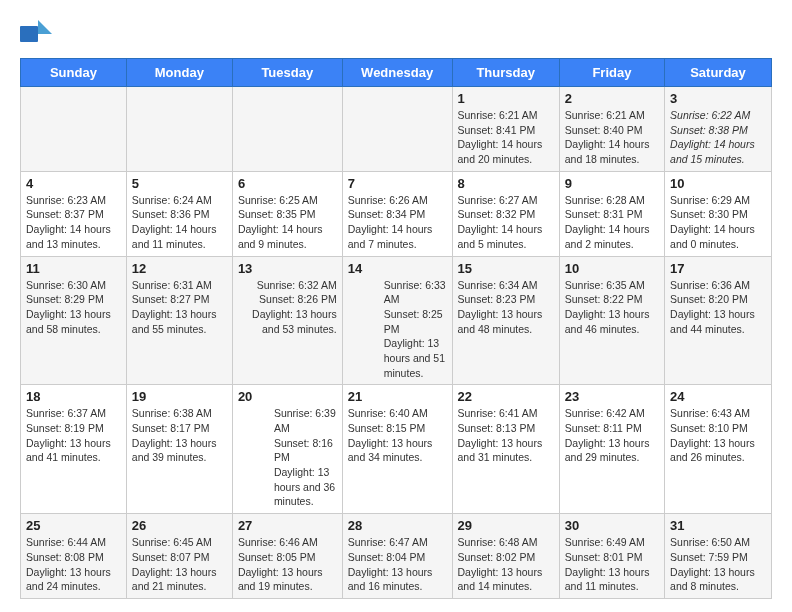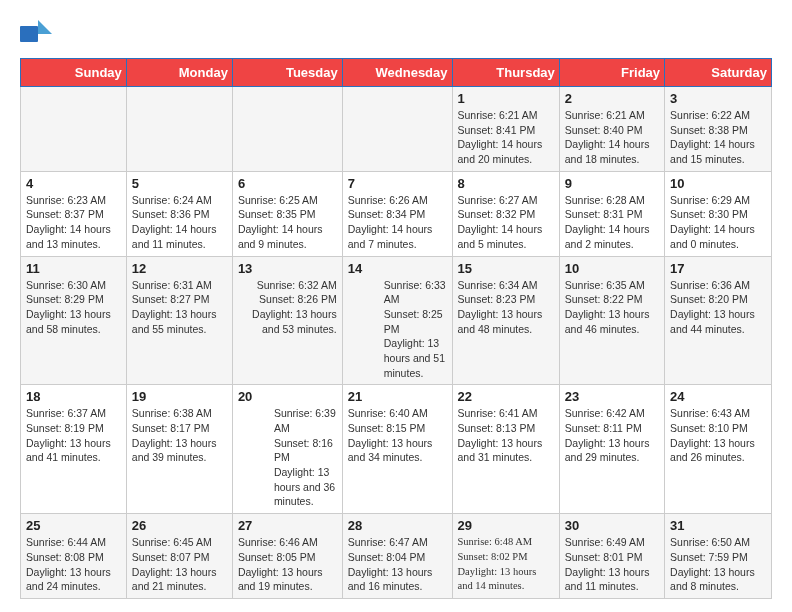--- a/index.html
+++ b/index.html
@@ -37,24 +37,24 @@
     .location-title {
       font-size: 16px;
       color: #555;
     }
     table {
       width: 100%;
       border-collapse: collapse;
       font-size: 11px;
     }
     thead tr th {
-      background-color: #ef4444;
+      background-color: #3b82f6;
       color: #fff;
       padding: 6px 4px;
-      text-align: right;
+      text-align: center;
       font-size: 13px;
       font-weight: bold;
       border: 1px solid #2a6fbd;
     }
     tbody tr td {
       border: 1px solid #ccc;
       vertical-align: top;
       padding: 4px 5px;
       width: 113px;
       min-height: 80px;
@@ -129,21 +129,21 @@
 Daylight: 14 hours and 20 minutes.</div>
         </td>
         <td>
           <span class="day-number">2</span>
           <div class="day-info" style="white-space: pre-line;">Sunrise: 6:21 AM
 Sunset: 8:40 PM
 Daylight: 14 hours and 18 minutes.</div>
         </td>
         <td>
           <span class="day-number">3</span>
-          <div class="day-info" style="white-space: pre-line;">Sunrise: 6:22 AM
+          <div class="day-info" style="white-space: pre-line; font-style: italic;">Sunrise: 6:22 AM
 Sunset: 8:38 PM
 Daylight: 14 hours and 15 minutes.</div>
         </td>
       </tr>
       <tr>
         <td>
           <span class="day-number">4</span>
           <div class="day-info" style="white-space: pre-line;">Sunrise: 6:23 AM
 Sunset: 8:37 PM
 Daylight: 14 hours and 13 minutes.</div>
@@ -293,21 +293,21 @@
 Daylight: 13 hours and 19 minutes.</div>
         </td>
         <td>
           <span class="day-number">28</span>
           <div class="day-info" style="white-space: pre-line;">Sunrise: 6:47 AM
 Sunset: 8:04 PM
 Daylight: 13 hours and 16 minutes.</div>
         </td>
         <td>
           <span class="day-number">29</span>
-          <div class="day-info" style="white-space: pre-line; font-family: Liberation Serif, serif;">Sunrise: 6:48 AM
+          <div class="day-info" style="white-space: pre-line;">Sunrise: 6:48 AM
 Sunset: 8:02 PM
 Daylight: 13 hours and 14 minutes.</div>
         </td>
         <td>
           <span class="day-number">30</span>
           <div class="day-info" style="white-space: pre-line;">Sunrise: 6:49 AM
 Sunset: 8:01 PM
 Daylight: 13 hours and 11 minutes.</div>
         </td>
         <td>

